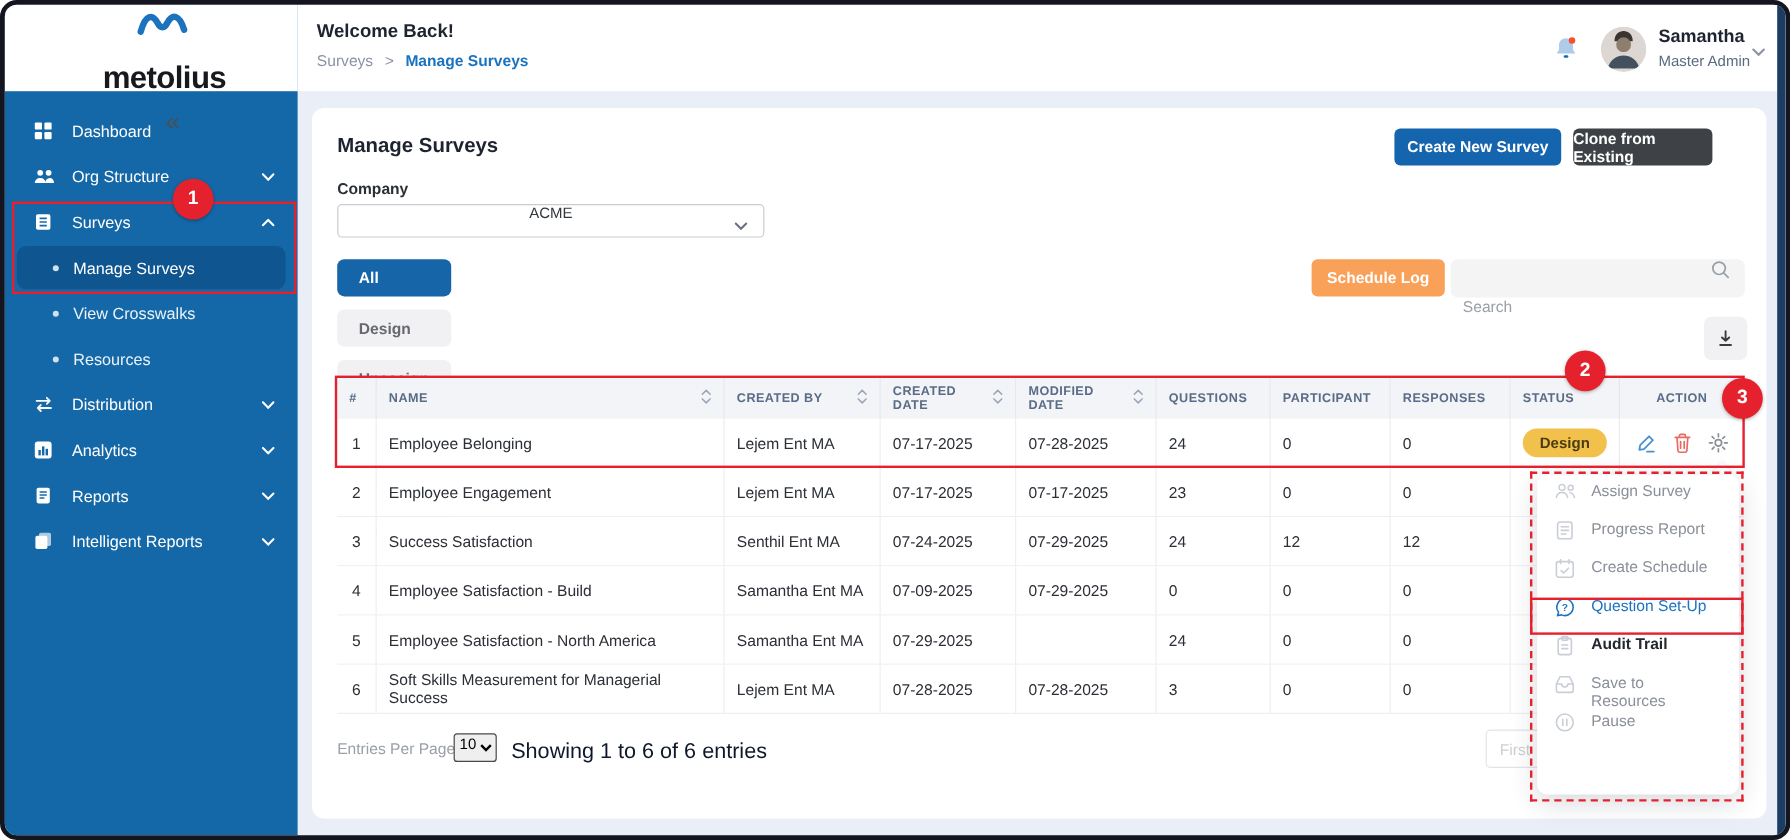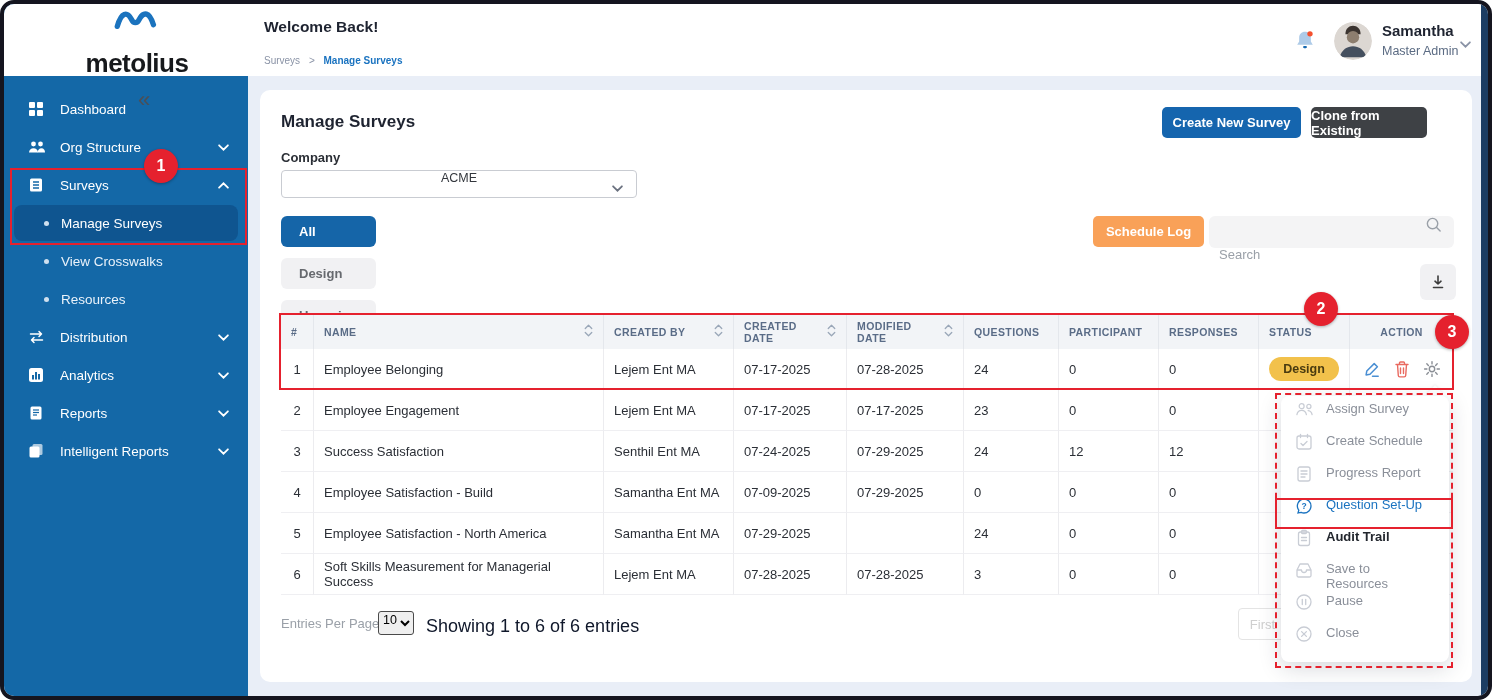--- a/index.html
+++ b/index.html
@@ -21,21 +21,21 @@
   .nav-item .lbl{flex:1;}
   .nav-item .chev{width:12px;color:#fff;display:flex;}
   .nav-sub{height:38px;display:flex;align-items:center;padding-left:40px;color:#eaf2fa;
            font-size:13.5px;font-weight:500;cursor:pointer;box-sizing:border-box;}
   .nav-sub .bullet{width:5px;height:5px;border-radius:50%;background:#cfe0ef;margin-right:12px;}
   .nav-sub.active{background:#0F5590;border-radius:8px;margin:1px 10px;height:36px;padding-left:30px;color:#fff;}
 
   
   .topbar{left:244px;top:0;right:7px;height:72px;background:#fff;}
   .welcome{left:260px;top:14px;font-size:15.5px;font-weight:700;color:#1e2330;}
-  .crumbs{left:260px;top:39px;font-size:10px;margin-top:12px;}
+  .crumbs{left:260px;top:39px;font-size:13px;}
   .crumb-parent{color:#8a93a6;cursor:pointer;}
   .crumb-sep{color:#8a93a6;margin:0 6px;}
   .crumb-cur{color:#1A73C0;font-weight:600;cursor:pointer;}
   .bell{left:1288px;top:24px;width:26px;height:26px;cursor:pointer;}
   .avatar{left:1330px;top:18px;width:38px;height:38px;border-radius:50%;overflow:hidden;cursor:pointer;}
   .uname{left:1378px;top:18px;font-size:15px;font-weight:700;color:#1e2330;}
   .urole{left:1378px;top:40px;font-size:12.5px;color:#5B6B83;}
   .uchev{left:1456px;top:30px;width:12px;color:#8a93a6;cursor:pointer;}
 
   
@@ -472,40 +472,40 @@
             <circle cx="7" cy="5" r="2.6"></circle>
             <path d="M2 14c.5-3 2.4-4.6 5-4.6s4.5 1.6 5 4.6"></path>
             <circle cx="14.6" cy="5.4" r="2.2"></circle>
             <path d="M13.8 9.6c2.4.3 3.8 1.8 4.2 4.4"></path>
           </svg>
         </span>
         <span>Assign Survey</span>
       </div>
       <div class="menu-item">
         <span class="mic">
+          <svg width="18" height="18" viewBox="0 0 18 18" fill="none" stroke="currentColor" stroke-width="1.3" stroke-linecap="round">
+            <rect x="3" y="2" width="12" height="14" rx="2"></rect>
+            <line x1="6" y1="6" x2="12" y2="6"></line>
+            <line x1="6" y1="9" x2="12" y2="9"></line>
+            <line x1="6" y1="12" x2="10" y2="12"></line>
+          </svg>
+        </span>
+        <span>Progress Report</span>
+      </div>
+      <div class="menu-item">
+        <span class="mic">
           <svg width="18" height="18" viewBox="0 0 18 18" fill="none" stroke="currentColor" stroke-width="1.3" stroke-linecap="round" stroke-linejoin="round">
             <rect x="2" y="3" width="14" height="13" rx="2"></rect>
             <line x1="5.5" y1="1.5" x2="5.5" y2="4.5"></line>
             <line x1="12.5" y1="1.5" x2="12.5" y2="4.5"></line>
             <path d="M6 10.5l2 2 4-4"></path>
           </svg>
         </span>
         <span>Create Schedule</span>
       </div>
-      <div class="menu-item">
-        <span class="mic">
-          <svg width="18" height="18" viewBox="0 0 18 18" fill="none" stroke="currentColor" stroke-width="1.3" stroke-linecap="round">
-            <rect x="3" y="2" width="12" height="14" rx="2"></rect>
-            <line x1="6" y1="6" x2="12" y2="6"></line>
-            <line x1="6" y1="9" x2="12" y2="9"></line>
-            <line x1="6" y1="12" x2="10" y2="12"></line>
-          </svg>
-        </span>
-        <span>Progress Report</span>
-      </div>
       <div class="menu-item blue">
         <span class="mic">
           <svg width="18" height="18" viewBox="0 0 18 18" fill="none" stroke="currentColor" stroke-width="1.3">
             <path d="M9 2a7 7 0 1 1 0 14c-1 0-2-.2-2.8-.6L3 16l.8-2.8A7 7 0 0 1 9 2z"></path>
             <text x="9" y="12" font-size="8.5" font-weight="bold" fill="currentColor" stroke="none" text-anchor="middle">?</text>
           </svg>
         </span>
         <span>Question Set-Up</span>
       </div>
       <div class="menu-item dark">
@@ -530,30 +530,20 @@
       </div>
       <div class="menu-item">
         <span class="mic">
           <svg width="18" height="18" viewBox="0 0 18 18" fill="none" stroke="currentColor" stroke-width="1.3" stroke-linecap="round">
             <circle cx="9" cy="9" r="7"></circle>
             <line x1="7.3" y1="6.5" x2="7.3" y2="11.5"></line>
             <line x1="10.7" y1="6.5" x2="10.7" y2="11.5"></line>
           </svg>
         </span>
         <span>Pause</span>
-      </div>
-      <div class="menu-item">
-        <span class="mic">
-          <svg width="18" height="18" viewBox="0 0 18 18" fill="none" stroke="currentColor" stroke-width="1.3" stroke-linecap="round">
-            <circle cx="9" cy="9" r="7"></circle>
-            <line x1="6.6" y1="6.6" x2="11.4" y2="11.4"></line>
-            <line x1="11.4" y1="6.6" x2="6.6" y2="11.4"></line>
-          </svg>
-        </span>
-        <span>Close</span>
       </div>
     </div>
 
   <div class="abs ann-box" id="ann-box-sidebar"></div>
   <div class="ann-badge" id="ann-badge-1">1</div>
   <div class="abs ann-box" id="ann-box-table"></div>
   <div class="ann-badge" id="ann-badge-2">2</div>
   <div class="ann-badge" id="ann-badge-3">3</div>
   <div class="abs ann-box dashed" id="ann-box-menu"></div>
   <div class="abs ann-box" id="ann-box-qsu"></div>

